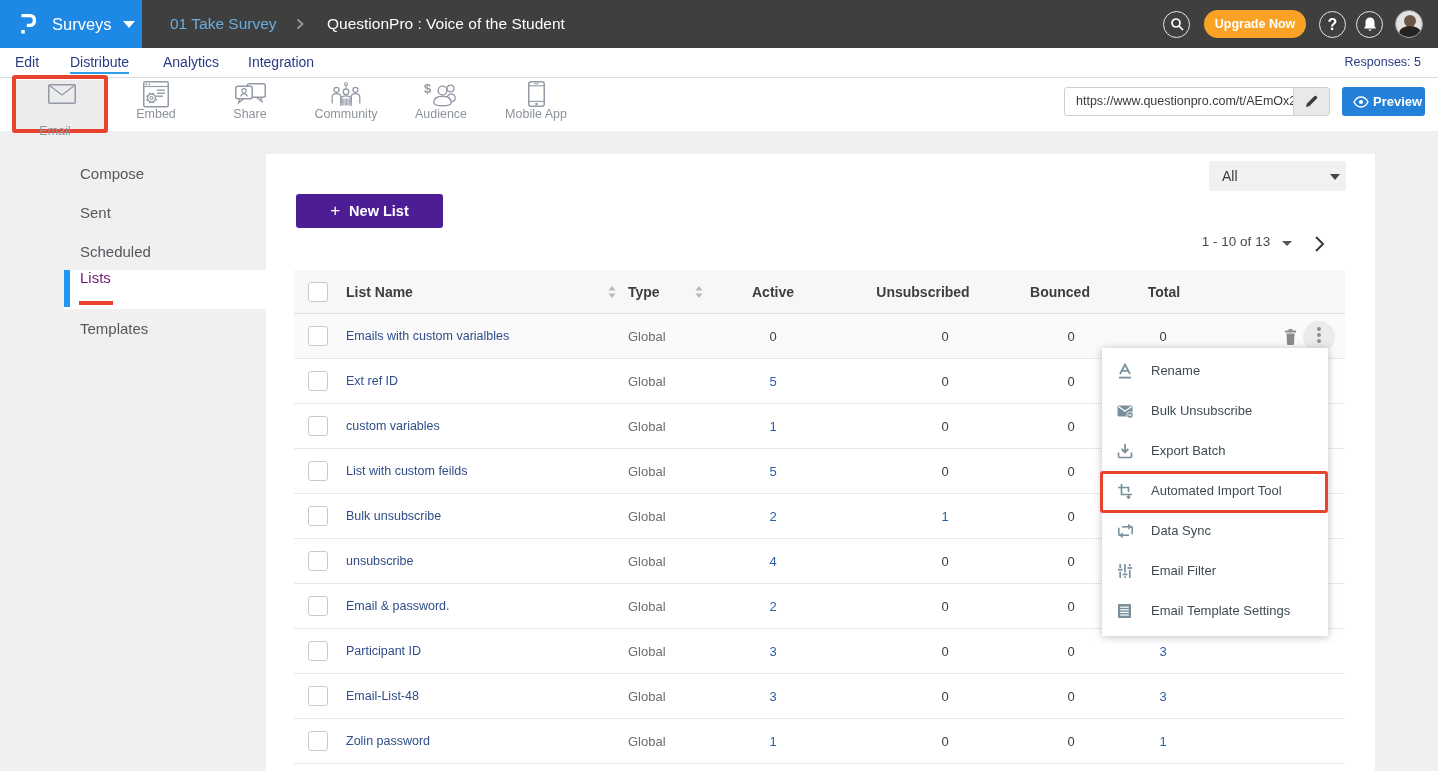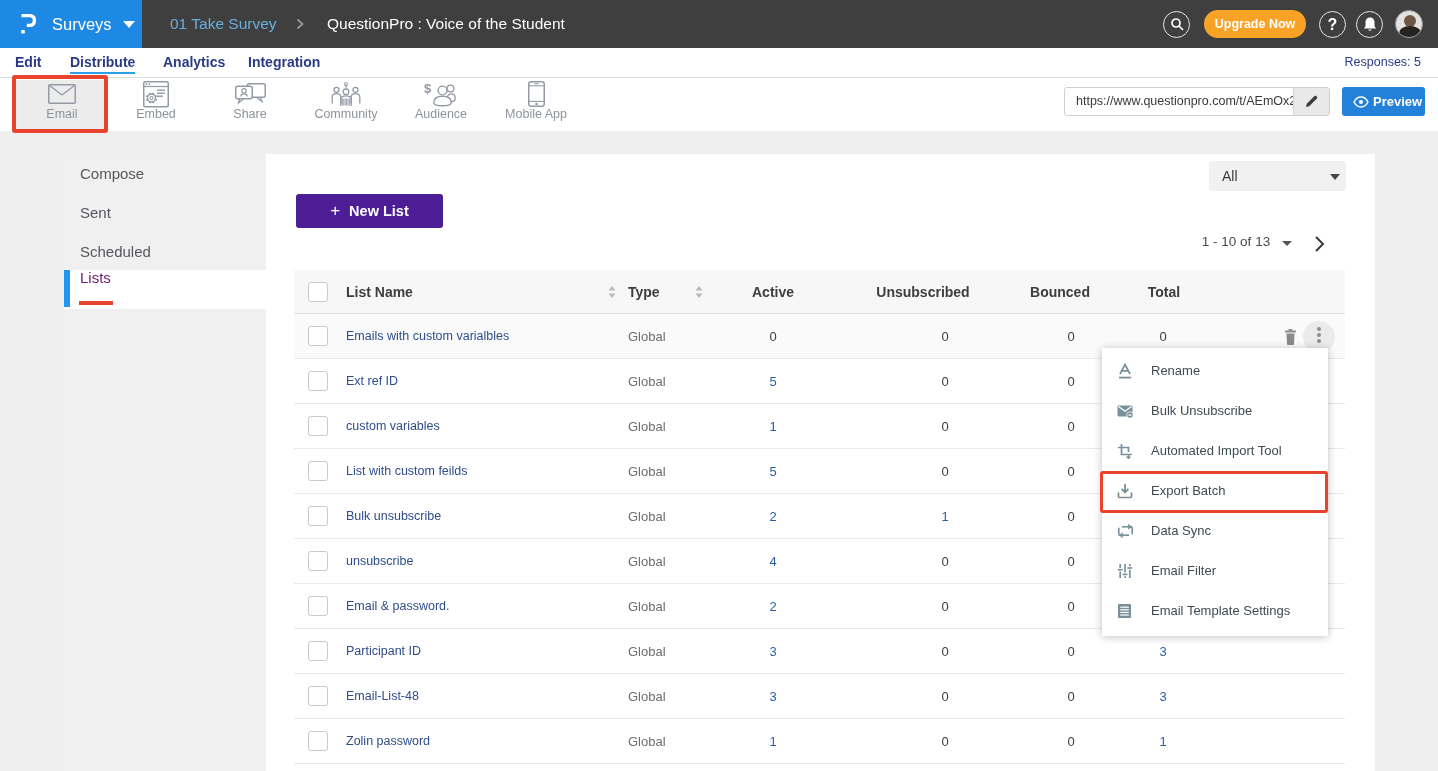--- a/index.html
+++ b/index.html
@@ -5,21 +5,21 @@
   * { margin:0; padding:0; box-sizing:border-box; }
   html,body { width:1438px; height:771px; overflow:hidden; font-family:"Liberation Sans", sans-serif; background:#efefef; }
   .abs { position:absolute; }
   #stage { position:relative; width:1438px; height:771px; }
   
   #topbar { left:0; top:0; width:1438px; height:48px; background:#3f3f3f; }
   #logoblock { left:0; top:0; width:142px; height:48px; background:#1e88e5; }
   .circ { border:1px solid #e8e8e8; border-radius:50%; width:27px; height:27px; top:10.5px; }
   
   #tabbar { left:0; top:48px; width:1438px; height:30px; background:#fff; border-bottom:1px solid #dcdcdc; }
-  .tab { top:0; height:29px; line-height:29px; font-size:14px; font-weight:700; color:#2b3a85; }
+  .tab { top:0; height:29px; line-height:29px; font-size:14px; font-weight:400; color:#2b3a85; }
   
   #toolbar { left:0; top:78px; width:1438px; height:53px; background:#fff; }
   .toollabel { top:29px; font-size:12.5px; color:#8d939c; text-align:center; width:90px; }
   
   #panel { left:64px; top:154px; width:1311px; height:617px; background:#fff; }
   #sidebar { left:0; top:0; width:202px; height:617px; background:#f0f0f0; }
   .sideitem { left:0; width:202px; height:39px; line-height:39px; padding-left:16px; font-size:15px; color:#54575c; }
   
   .cbx { width:20px; height:20px; border:1px solid #c9c9c9; border-radius:3px; background:#fff; }
   .row { left:230px; width:1051px; height:45px; border-bottom:1px solid #e9e9e9; }
@@ -144,21 +144,21 @@
           <circle cx="18.5" cy="8.5" r="4.4" fill="#fff" stroke="#939aa5" stroke-width="1.4"></circle>
           <path d="M9.8 20.5 Q9.8 14.2 18.5 14.2 Q27.2 14.2 27.2 20.5 Q27.2 23.8 18.5 23.8 Q9.8 23.8 9.8 20.5 Z" fill="#fff" stroke="#939aa5" stroke-width="1.4"></path>
         </svg></div>
     <div class="abs" id="icon-mob" style="left:528px;top:3px;"><svg width="17" height="26" viewBox="0 0 17 26">
           <rect x="0.75" y="0.75" width="15.5" height="24.5" rx="2.3" fill="none" stroke="#939aa5" stroke-width="1.5"></rect>
           <line x1="1" y1="4.8" x2="16" y2="4.8" stroke="#939aa5" stroke-width="1.1"></line>
           <line x1="1" y1="20.4" x2="16" y2="20.4" stroke="#939aa5" stroke-width="1.1"></line>
           <circle cx="8.5" cy="23" r="1.3" fill="#939aa5"></circle>
           <rect x="6" y="2.2" width="5" height="1.1" rx="0.55" fill="#939aa5"></rect>
         </svg></div>
-    <span class="abs toollabel" style="left:17px;">Email</span>
+    <span class="abs toollabel" style="left:10px;margin-top:17px;">Email</span>
     <span class="abs toollabel" style="left:111px;">Embed</span>
     <span class="abs toollabel" style="left:205px;">Share</span>
     <span class="abs toollabel" style="left:301px;">Community</span>
     <span class="abs toollabel" style="left:396px;">Audience</span>
     <span class="abs toollabel" style="left:491px;">Mobile App</span>
     <div class="abs" style="left:1064px;top:9px;width:266px;height:29px;border:1px solid #cfcfcf;border-radius:3px;background:#fff;overflow:hidden;">
       <span class="abs" style="left:11px;top:0;height:27px;line-height:27px;font-size:12.5px;color:#3a3a3a;white-space:nowrap;">https://www.questionpro.com/t/AEmOx2</span>
       <div class="abs" style="right:0;top:0;width:36px;height:27px;background:#e9e9e9;border-left:1px solid #d5d5d5;"></div>
       <svg class="abs" style="right:10px;top:6px;" width="15" height="15" viewBox="0 0 15 15">
           <path d="M2 13 L2.8 9.8 L10.5 2.1 A1.2 1.2 0 0 1 12.2 2.1 L12.9 2.8 A1.2 1.2 0 0 1 12.9 4.5 L5.2 12.2 Z" fill="#3c3c3c"></path>
@@ -175,20 +175,21 @@
 
   <div class="abs" id="panel">
     <div class="abs" id="sidebar"></div>
     <div class="abs sideitem" style="top:0;">Compose</div>
     <div class="abs sideitem" style="top:39px;">Sent</div>
     <div class="abs sideitem" style="top:78px;">Scheduled</div>
     <div class="abs" style="left:0;top:116px;width:202px;height:39px;background:#fff;"></div>
     <div class="abs" style="left:0;top:116px;width:6px;height:37px;background:#2196f3;"></div>
     <div class="abs sideitem" style="top:104px;color:#701a75;">Lists</div>
     <div class="abs" style="left:15px;top:147px;width:34px;height:4px;background:#e8432c;"></div>
+    <div class="abs sideitem" style="top:155px;">Templates</div>
 
     <div class="abs" style="left:1145px;top:7px;width:137px;height:30px;background:#f1f1f1;border-radius:2px;">
       <span class="abs" style="left:13px;top:0;height:30px;line-height:30px;font-size:14px;color:#3a3a3a;text-align:right;">All</span>
       <span class="abs" style="left:121px;top:13px;width:0;height:0;border-left:5.5px solid transparent;border-right:5.5px solid transparent;border-top:6px solid #454545;"></span>
     </div>
 
     <div class="abs" style="left:232px;top:40px;width:147px;height:34px;background:#4c1d95;border-radius:3px;color:#fff;text-align:center;line-height:34px;">
       <span style="font-size:17px;font-weight:400;">+</span>&nbsp;&nbsp;<span style="font-size:14.5px;font-weight:700;">New List</span>
     </div>
 
@@ -325,32 +326,32 @@
             <rect x="0.5" y="2.5" width="15" height="11" rx="1.4" fill="#78909c"></rect>
             <path d="M1.5 3.5 L8 8.2 L14.5 3.5" fill="none" stroke="#fff" stroke-width="1.4"></path>
             <circle cx="13" cy="12" r="3.6" fill="#fff"></circle>
             <circle cx="13" cy="12" r="2.8" fill="#78909c"></circle>
             <rect x="11.5" y="11.4" width="3" height="1.3" fill="#fff"></rect>
           </svg></span>
         <span class="abs mtxt">Bulk Unsubscribe</span>
       </div>
     <div class="mitem">
         <span class="abs micon"><svg width="16" height="16" viewBox="0 0 16 16">
+            <path d="M8 1 V9 M4.6 5.8 L8 9.4 L11.4 5.8" fill="none" stroke="#78909c" stroke-width="1.8"></path>
+            <path d="M1.5 9.5 V13.6 Q1.5 14.5 2.4 14.5 H13.6 Q14.5 14.5 14.5 13.6 V9.5" fill="none" stroke="#78909c" stroke-width="1.7"></path>
+          </svg></span>
+        <span class="abs mtxt">Export Batch</span>
+      </div>
+    <div class="mitem">
+        <span class="abs micon"><svg width="16" height="16" viewBox="0 0 16 16">
             <path d="M4.5 1 V11.5 H15" fill="none" stroke="#78909c" stroke-width="1.7"></path>
             <path d="M1 4.5 H11.5 V9" fill="none" stroke="#78909c" stroke-width="1.7"></path>
             <path d="M11.5 12 V15.2 M9.8 13.6 L11.5 15.4 L13.2 13.6" fill="none" stroke="#78909c" stroke-width="1.4"></path>
           </svg></span>
         <span class="abs mtxt">Automated Import Tool</span>
-      </div>
-    <div class="mitem">
-        <span class="abs micon"><svg width="16" height="16" viewBox="0 0 16 16">
-            <path d="M8 1 V9 M4.6 5.8 L8 9.4 L11.4 5.8" fill="none" stroke="#78909c" stroke-width="1.8"></path>
-            <path d="M1.5 9.5 V13.6 Q1.5 14.5 2.4 14.5 H13.6 Q14.5 14.5 14.5 13.6 V9.5" fill="none" stroke="#78909c" stroke-width="1.7"></path>
-          </svg></span>
-        <span class="abs mtxt">Export Batch</span>
       </div>
     <div class="mitem">
         <span class="abs micon"><svg width="17" height="16" viewBox="0 0 17 16">
             <g fill="none" stroke="#78909c" stroke-width="1.6">
               <path d="M5.5 12.2 H2.8 Q1.8 12.2 1.8 11.2 V4.8"></path>
               <path d="M11.5 3.8 H14.2 Q15.2 3.8 15.2 4.8 V11.2"></path>
               <path d="M5 3.8 H11.5"></path>
               <path d="M12 12.2 H5.5"></path>
             </g>
             <g fill="#78909c">

